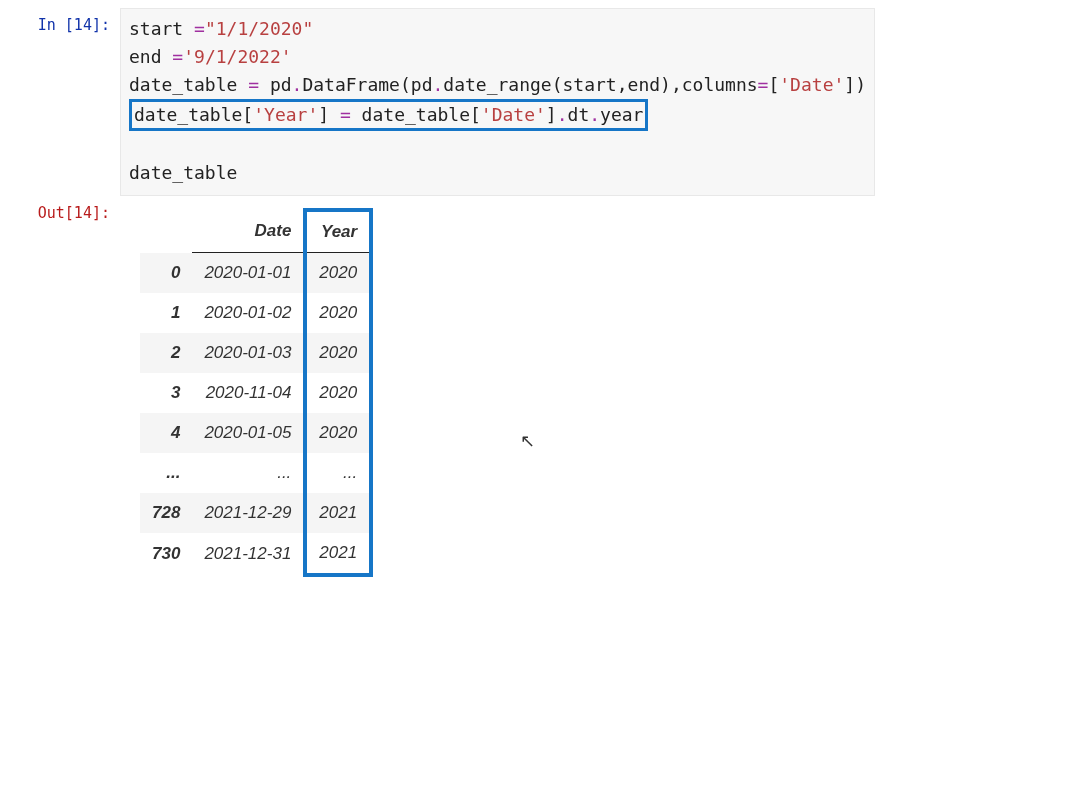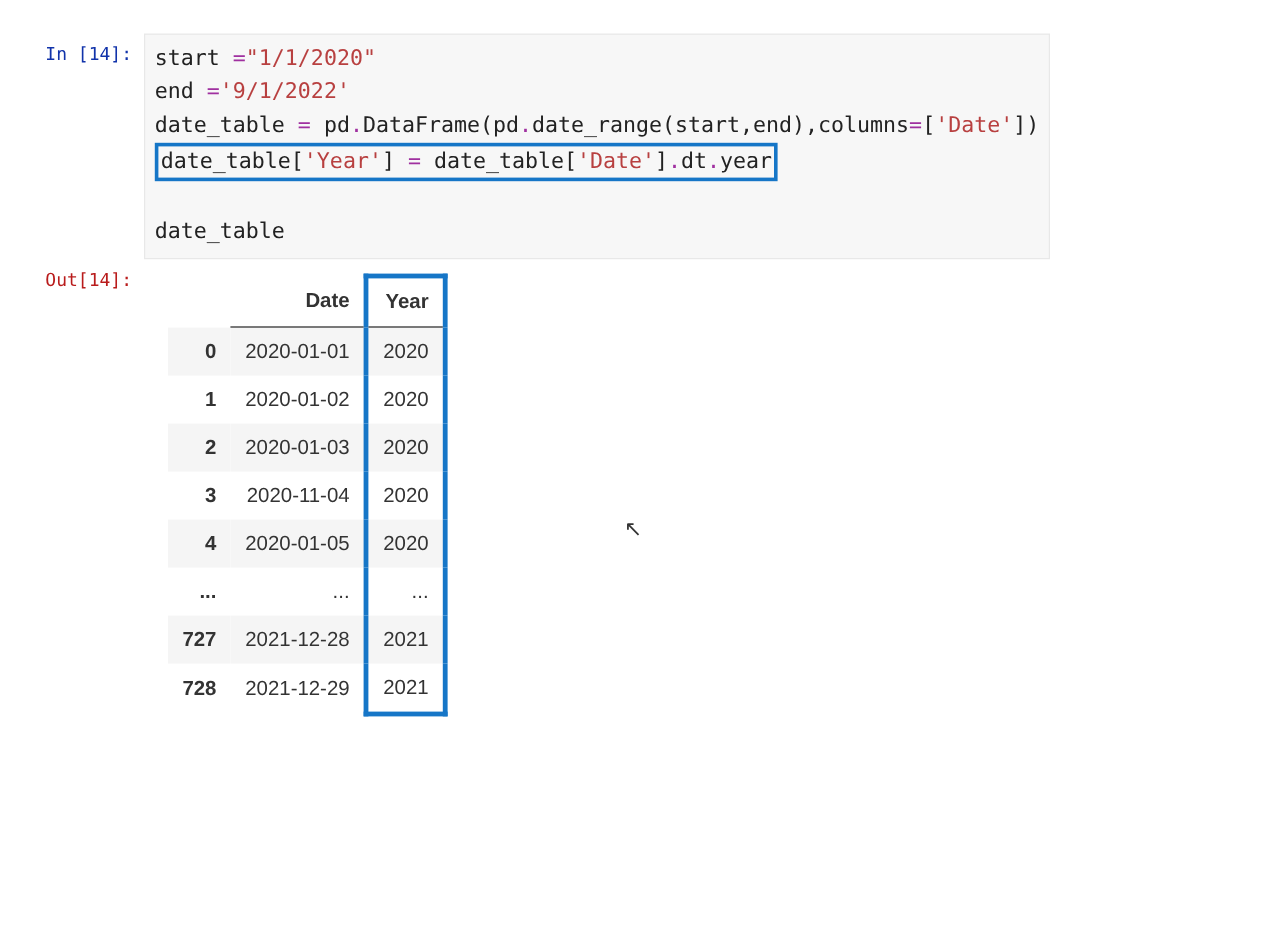--- a/index.html
+++ b/index.html
@@ -6,21 +6,21 @@
     margin: 0;
     padding: 0;
     background: #ffffff;
     font-family: "Segoe UI", "Helvetica Neue", Arial, sans-serif;
     font-size: 15px;
     color: #333;
   }
   .notebook {
     width: 846px;
     box-sizing: border-box;
-    padding: 28px 10px 30px 10px;
+    padding: 8px 10px 30px 10px;
   }
   .cell {
     display: flex;
     align-items: flex-start;
   }
   .prompt {
     width: 110px;
     flex: 0 0 110px;
     text-align: right;
     padding: 8px 10px 0 0;
@@ -53,20 +53,21 @@
     display: inline-block;
     line-height: 26px;
   }
   .output-area {
     flex: 1 1 auto;
     padding: 12px 0 0 20px;
   }
   table.df {
     border-collapse: collapse;
     font-size: 17px;
+    font-style: italic;
   }
   table.df th, table.df td {
     text-align: right;
     padding: 10px 12px;
     font-weight: 400;
   }
   table.df th.idx, table.df td.idx {
     font-weight: 700;
   }
   table.df thead th {
@@ -149,27 +150,27 @@
               <td class="idx">4</td>
               <td>2020-01-05</td>
               <td class="col-year">2020</td>
             </tr>
             <tr>
               <td class="idx">...</td>
               <td>...</td>
               <td class="col-year">...</td>
             </tr>
             <tr>
-              <td class="idx">727</td>
-              <td>2021-12-28</td>
+              <td class="idx">728</td>
+              <td>2021-12-29</td>
               <td class="col-year">2021</td>
             </tr>
             <tr>
-              <td class="idx">728</td>
-              <td>2021-12-29</td>
+              <td class="idx">730</td>
+              <td>2021-12-31</td>
               <td class="col-year">2021</td>
             </tr>
           </tbody>
       </table>
     </div>
   </div>
 
   <span class="cursor">↖</span>
 </div>
 

